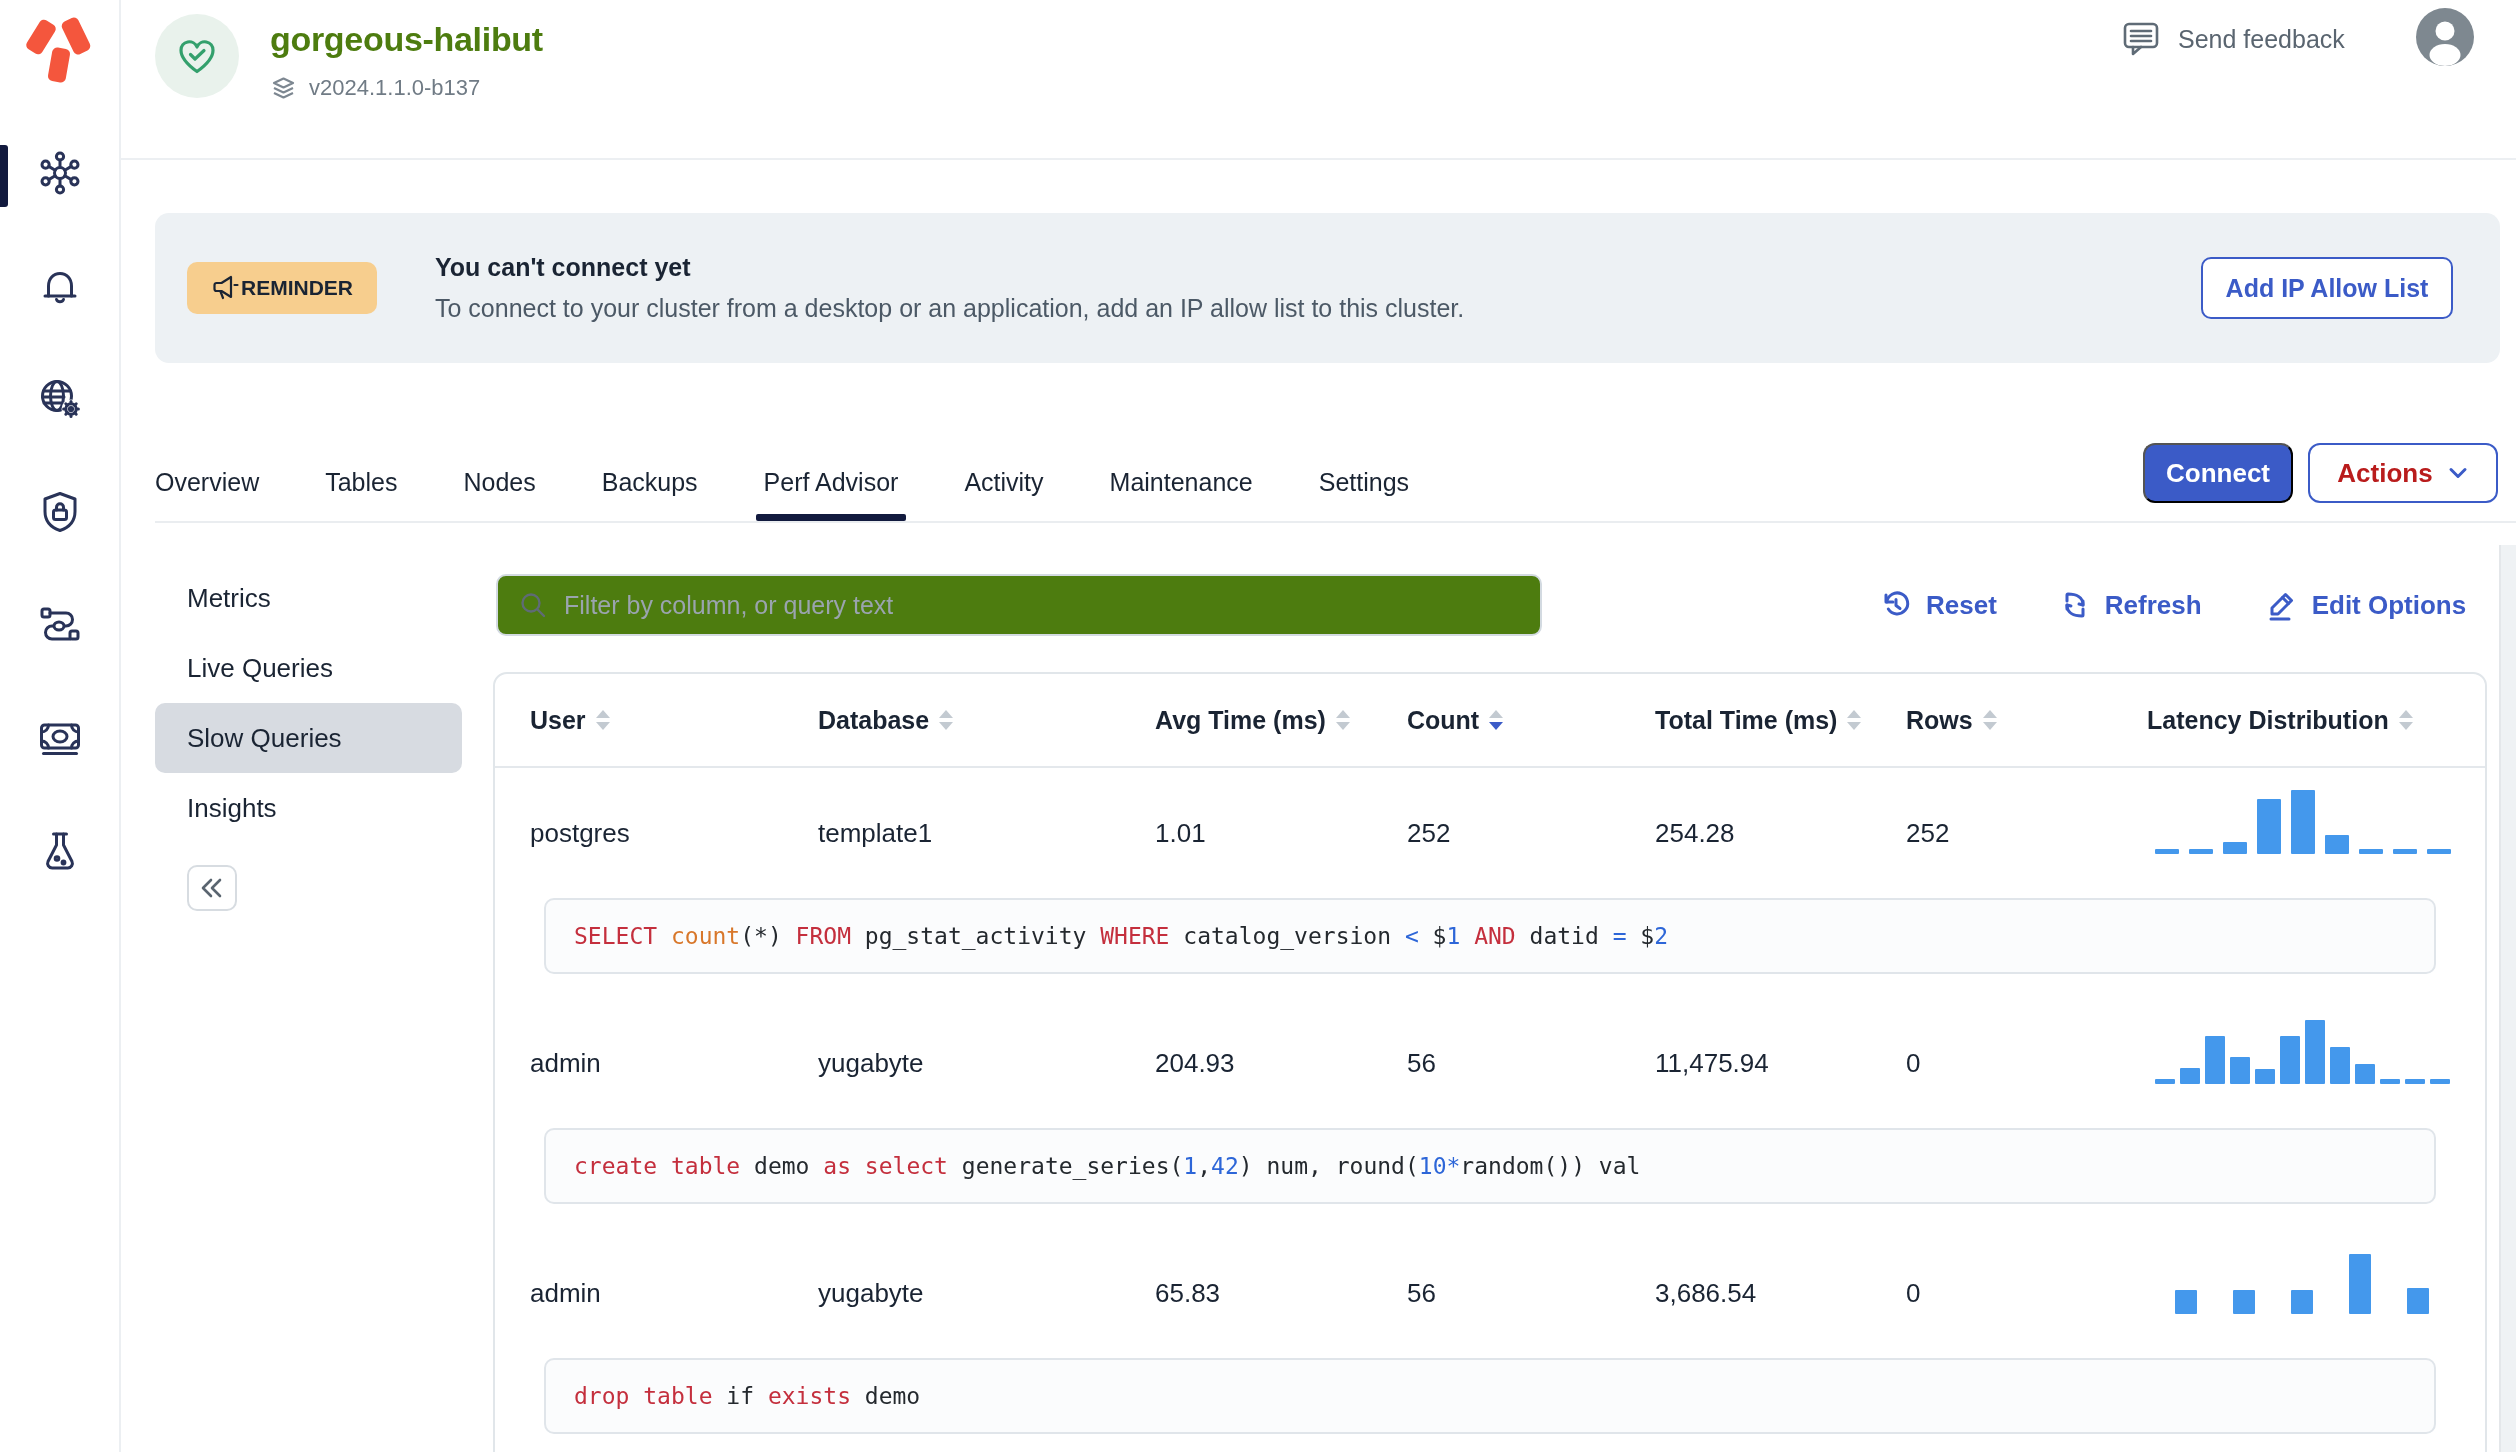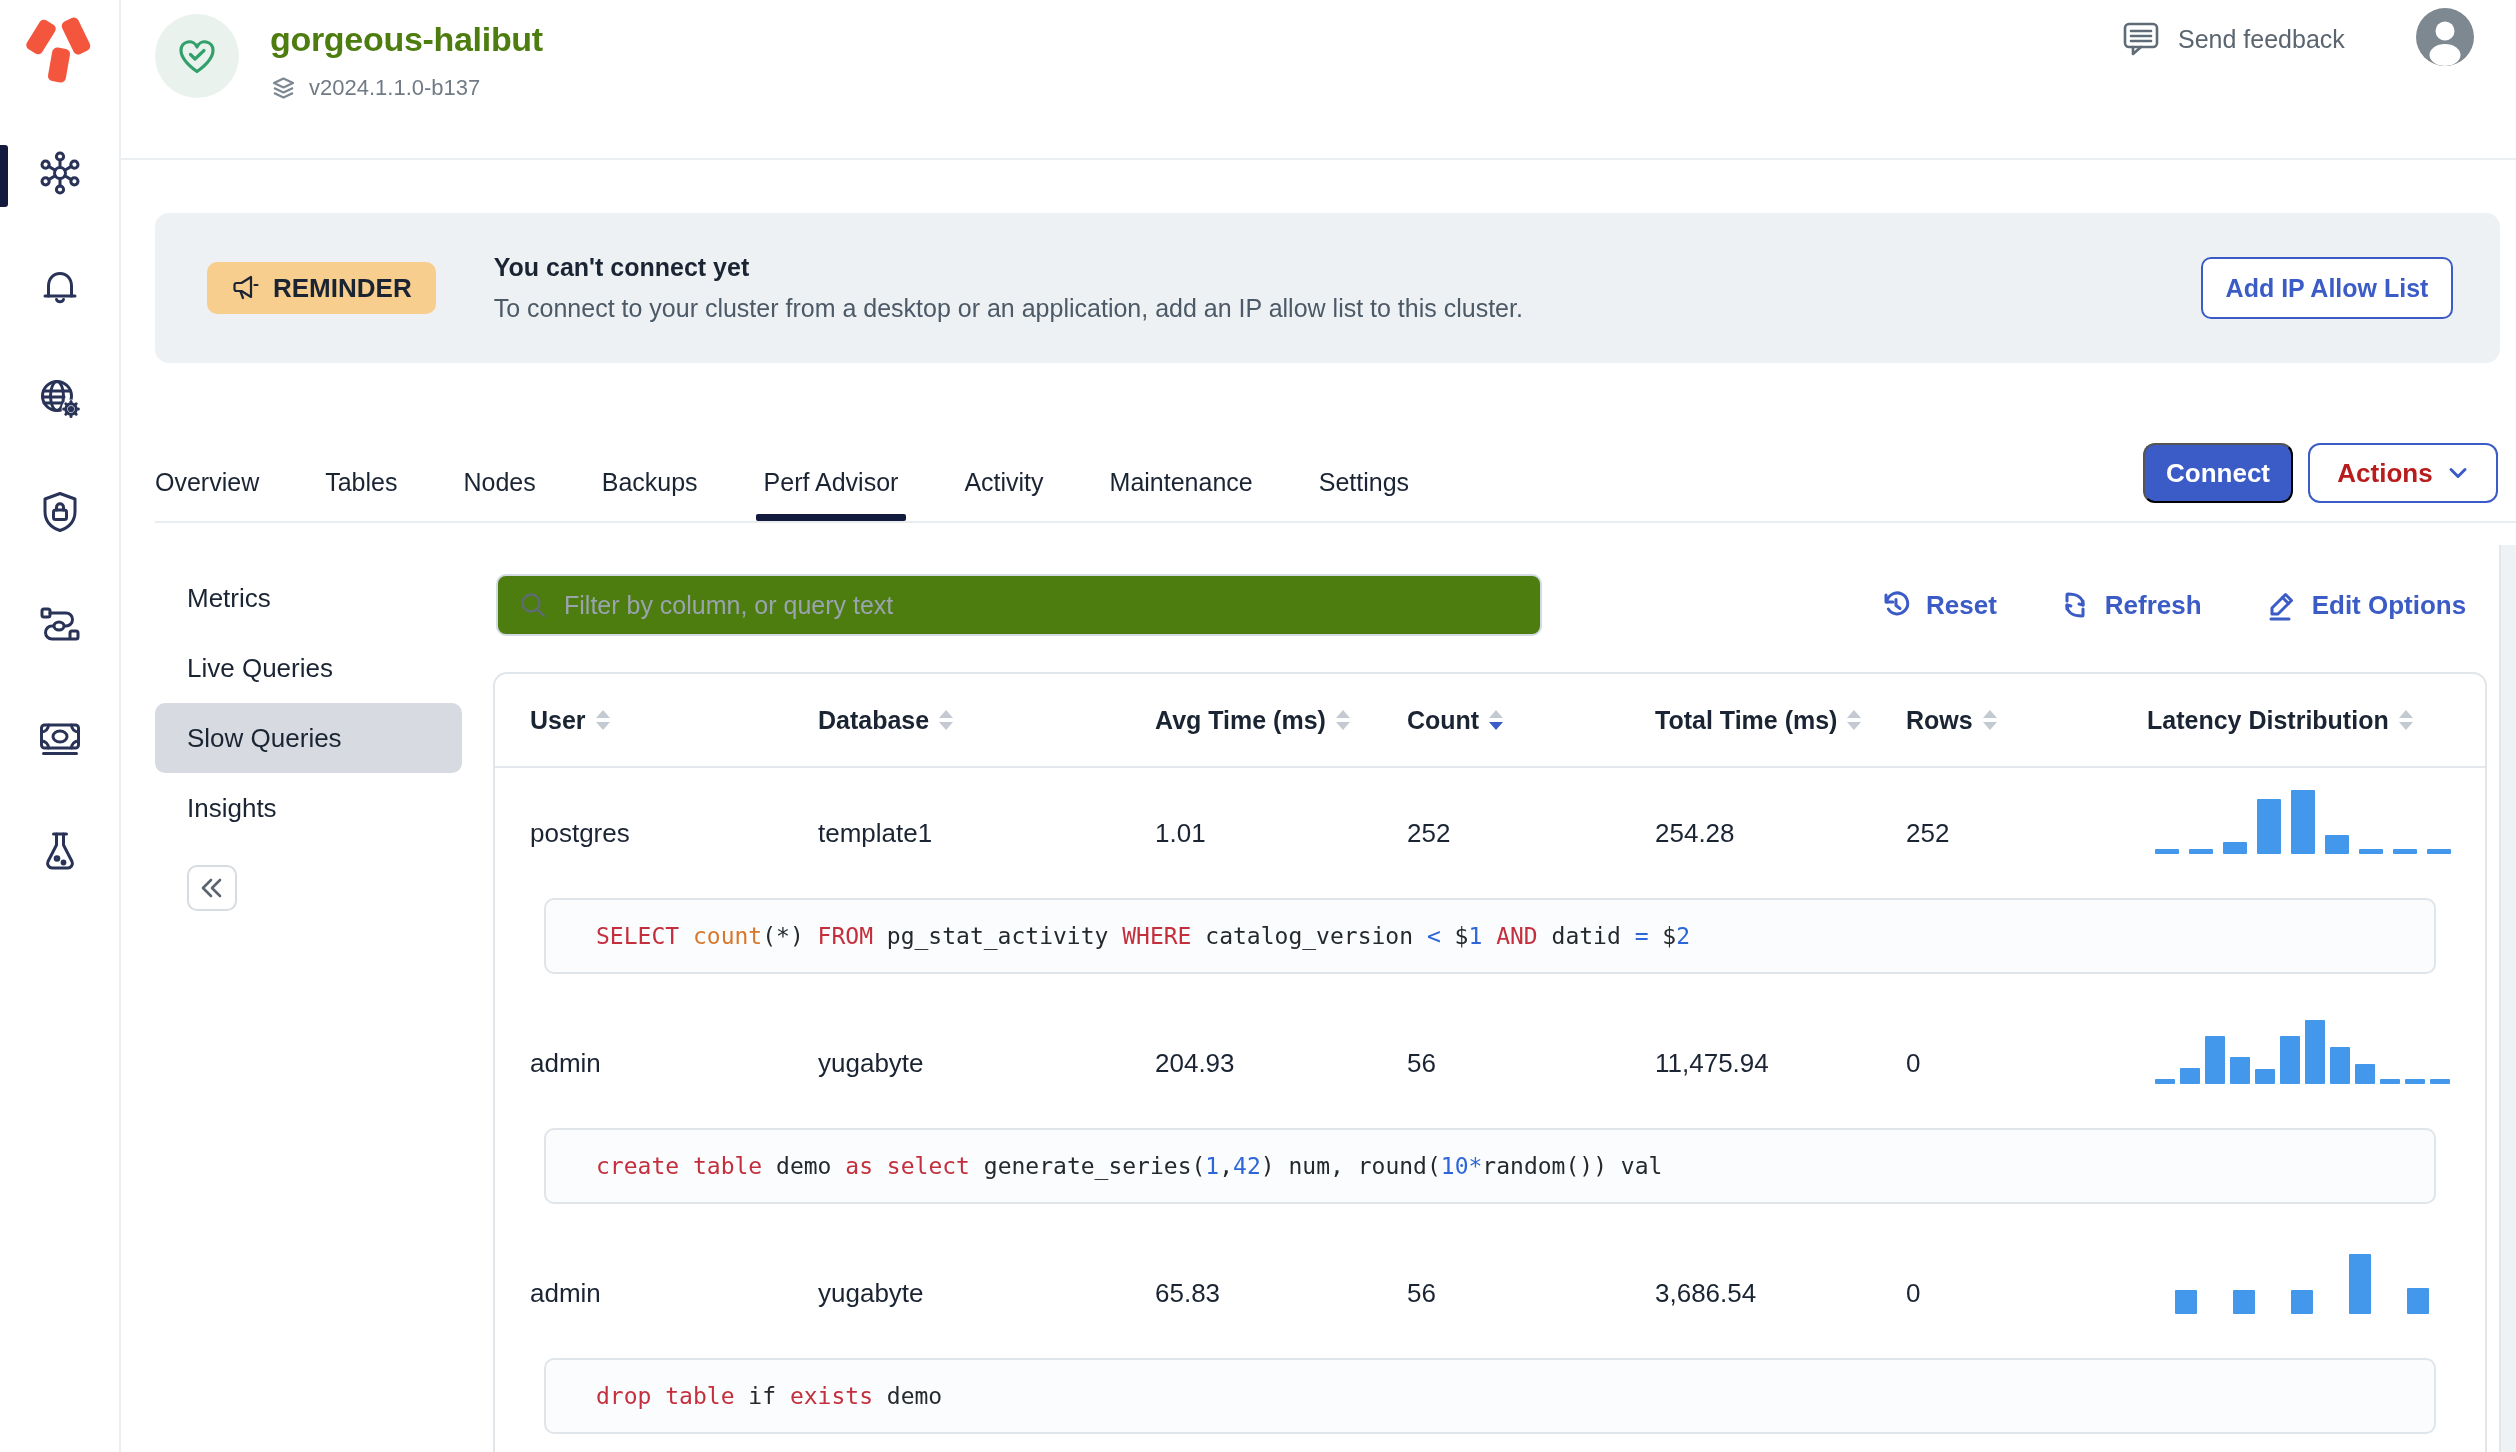--- a/index.html
+++ b/index.html
@@ -22,21 +22,21 @@
   
   .status-badge{left:155px;top:14px;width:84px;height:84px;border-radius:50%;background:#E9F2EC;display:flex;align-items:center;justify-content:center}
   .page-title{left:270px;top:20px;font-size:34px;font-weight:700;color:#4d7c0f;letter-spacing:-.3px}
   .version-row{left:270px;top:74px;display:flex;align-items:center;gap:12px;color:#707B85;font-size:22px}
   .feedback{left:2120px;top:18px;display:flex;align-items:center;gap:16px;color:#5A6570;font-size:25px;cursor:pointer}
   .avatar{left:2416px;top:8px;width:58px;height:58px;cursor:pointer}
   .header-divider{left:121px;top:158px;width:2395px;height:2px;background:#ECEFF2}
 
   
   .banner{left:155px;top:213px;width:2345px;height:150px;background:#EDF1F4;border-radius:14px;display:flex;align-items:center}
-  .badge{margin-left:52px;height:52px;padding:0 24px;background:#F7CE8E;border-radius:10px;display:flex;align-items:center;gap:12px;font-size:26px;font-weight:700;color:#1A2433;flex:none}
+  .badge{margin-left:32px;height:52px;padding:0 24px;background:#F7CE8E;border-radius:10px;display:flex;align-items:center;font-size:21px;font-weight:700;color:#1A2433;flex:none}
   .banner-text{margin-left:58px;display:flex;flex-direction:column;gap:12px}
   .banner-title{font-size:25px;font-weight:700;color:#1A2433}
   .banner-msg{font-size:25px;color:#4C5966}
   .banner-btn{position:absolute;right:63px;top:257px;width:252px;height:62px;background:#fff;border:2.5px solid #3B5BC7;border-radius:10px;color:#3B5BC7;font-size:25px;font-weight:700;display:flex;align-items:center;justify-content:center;cursor:pointer}
 
   
   .tabs{left:155px;top:440px;height:84px;display:flex;gap:66px;align-items:center;font-size:25px;font-weight:500;color:#1A2433}
   .tab{position:relative;cursor:pointer;white-space:nowrap}
   .tab.active::after{content:"";position:absolute;left:-8px;right:-8px;bottom:-24px;height:7px;background:#121A3E;border-radius:2px}
   .tabs-divider{left:155px;top:521px;width:2361px;height:2px;background:#EAEDF0}
@@ -64,21 +64,21 @@
   .hcell{display:flex;align-items:center;gap:10px;cursor:pointer}
   .sort{display:flex;flex-direction:column;gap:4px}
   .tri{width:0;height:0;border-left:7px solid transparent;border-right:7px solid transparent}
   .tri.up{border-bottom:8px solid #C3CAD1}
   .tri.down{border-top:8px solid #C3CAD1}
   .tri.down.on{border-top-color:#3B5BC7}
   .trow{height:130px;font-size:26px}
   .hist-cell{align-self:stretch;display:flex;align-items:flex-end}
   .hist{display:flex;align-items:flex-end;margin-bottom:44px}
   .bar{background:#4498EC;border-radius:1px;flex:none}
-  .sqlbox{margin:0 49px 24px 49px;height:76px;background:#FBFCFD;border:2px solid #E0E5EA;border-radius:10px;display:flex;align-items:center;padding:0 50px;font-family:"DejaVu Sans Mono","Liberation Mono",monospace;font-size:23px;color:#24292E;white-space:pre;overflow:hidden}
+  .sqlbox{margin:0 49px 24px 49px;height:76px;background:#FBFCFD;border:2px solid #E0E5EA;border-radius:10px;display:flex;align-items:center;padding:0 28px;font-family:"DejaVu Sans Mono","Liberation Mono",monospace;font-size:23px;color:#24292E;white-space:pre;overflow:hidden}
   .tok.kw{color:#C42F3D}
   .tok.fn{color:#D8772A}
   .tok.num{color:#2D66D8}
   .tok.op{color:#2D66D8}
 
   .scrollstrip{right:0;top:545px;width:17px;height:907px;background:#EFF2F4;border-left:2px solid #E4E7EA}
 </style>
 </head>
 <body>
 

